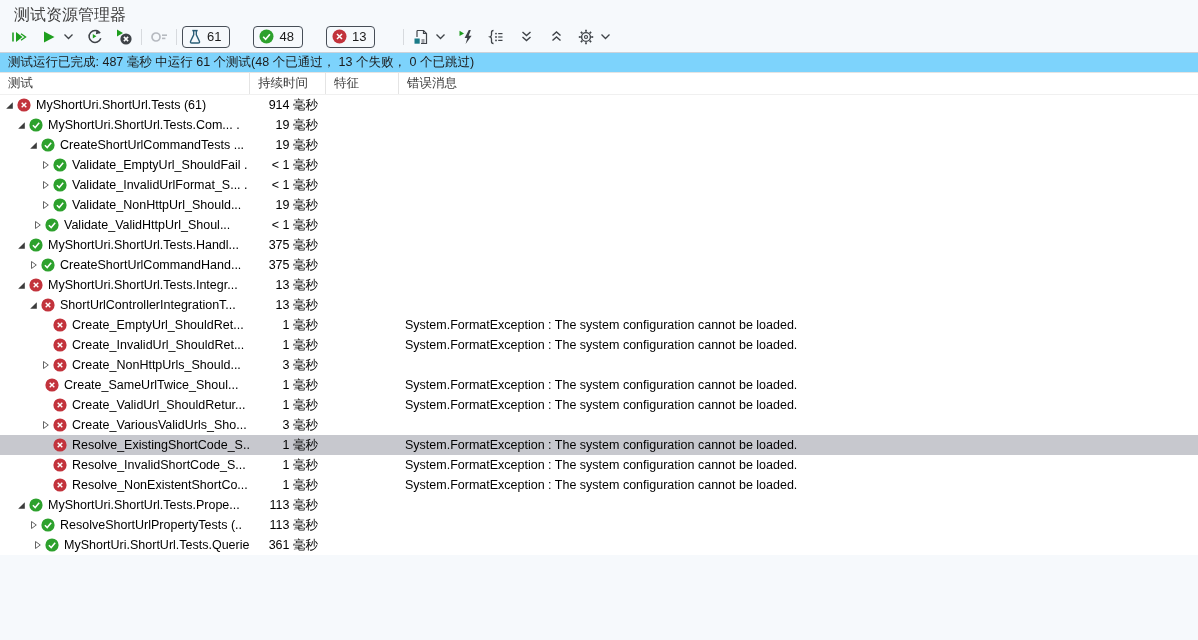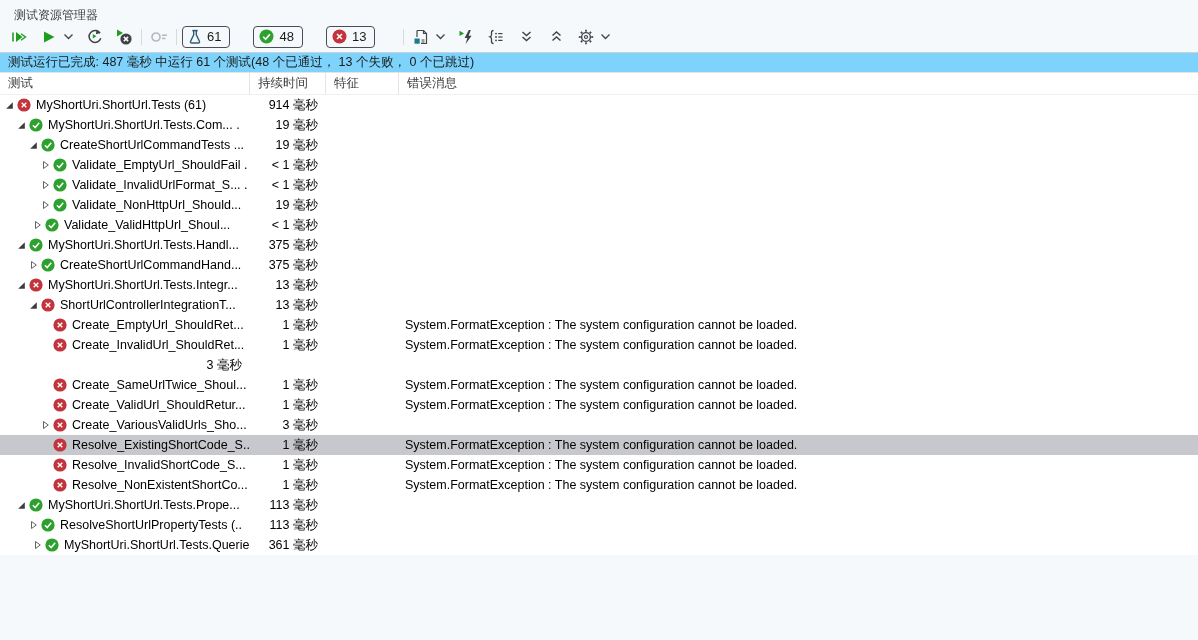--- a/index.html
+++ b/index.html
@@ -4,21 +4,21 @@
 <style>
   html,body{margin:0;padding:0;}
   body{
     width:1198px;height:640px;overflow:hidden;
     background:#f6f9fc;
     font-family:"Liberation Sans","DejaVu Sans",sans-serif;
     -webkit-font-smoothing:antialiased;
   }
   
   .titlebar{height:21px;padding:5px 0 0 14px;box-sizing:border-box;}
-  .titlebar .title{font-size:12px;color:#414141;}
+  .titlebar .title{font-size:16px;color:#414141;}
   
   .toolbar{height:31px;display:flex;align-items:center;padding-left:7px;}
   .tbtn{display:flex;align-items:center;justify-content:center;
         width:24px;height:24px;border-radius:3px;flex:none;cursor:default;}
   .tbtn.narrow{width:15px;}
   .tbtn svg{display:block;}
   .tsep{width:1px;height:16px;background:#d7dade;margin:0 5px;flex:none;}
   .counter{display:flex;align-items:center;gap:5px;height:20px;
            border:1px solid #474e57;border-radius:4px;
            padding:0 8px 0 5px;margin-right:23px;flex:none;}
@@ -504,27 +504,43 @@
         </svg>
       </span>
       <span class="label">Create_InvalidUrl_ShouldRet...</span>
     </div>
     <div class="cell-duration">1 毫秒</div>
     <div class="cell-trait"></div>
     <div class="cell-error">System.FormatException : The system configuration cannot be loaded.</div>
   </div>
 
   <div class="row st-failed exp-collapsed">
+    <div class="cell-test" style="padding-left: 40px;">
+      <span class="expander">
+        <svg class="svg-collapsed" width="8" height="10" viewBox="0 0 8 10">
+          <path d="M1.5 1.5 L6.3 5 L1.5 8.5 Z" fill="none" stroke="#646464" stroke-width="1"></path>
+        </svg>
+
+      </span>
+      <span class="status-icon">
+
+        <svg class="svg-failed" width="14" height="14" viewBox="0 0 14 14">
+          <circle cx="7" cy="7" r="6.6" fill="#c2333c"></circle>
+          <path d="M4.7 4.7 L9.3 9.3 M9.3 4.7 L4.7 9.3" fill="none" stroke="#ffffff" stroke-width="1.4"></path>
+        </svg>
+      </span>
+      <span class="label">Create_NonHttpUrls_Should...</span>
+    </div>
     <div class="cell-duration">3 毫秒</div>
     <div class="cell-trait"></div>
     <div class="cell-error"></div>
   </div>
 
   <div class="row st-failed exp-none">
-    <div class="cell-test" style="padding-left: 40px;">
+    <div class="cell-test" style="padding-left: 32px;">
       <span class="expander">
         
         
       </span>
       <span class="status-icon">
 
         <svg class="svg-failed" width="14" height="14" viewBox="0 0 14 14">
           <circle cx="7" cy="7" r="6.6" fill="#c2333c"></circle>
           <path d="M4.7 4.7 L9.3 9.3 M9.3 4.7 L4.7 9.3" fill="none" stroke="#ffffff" stroke-width="1.4"></path>
         </svg>

